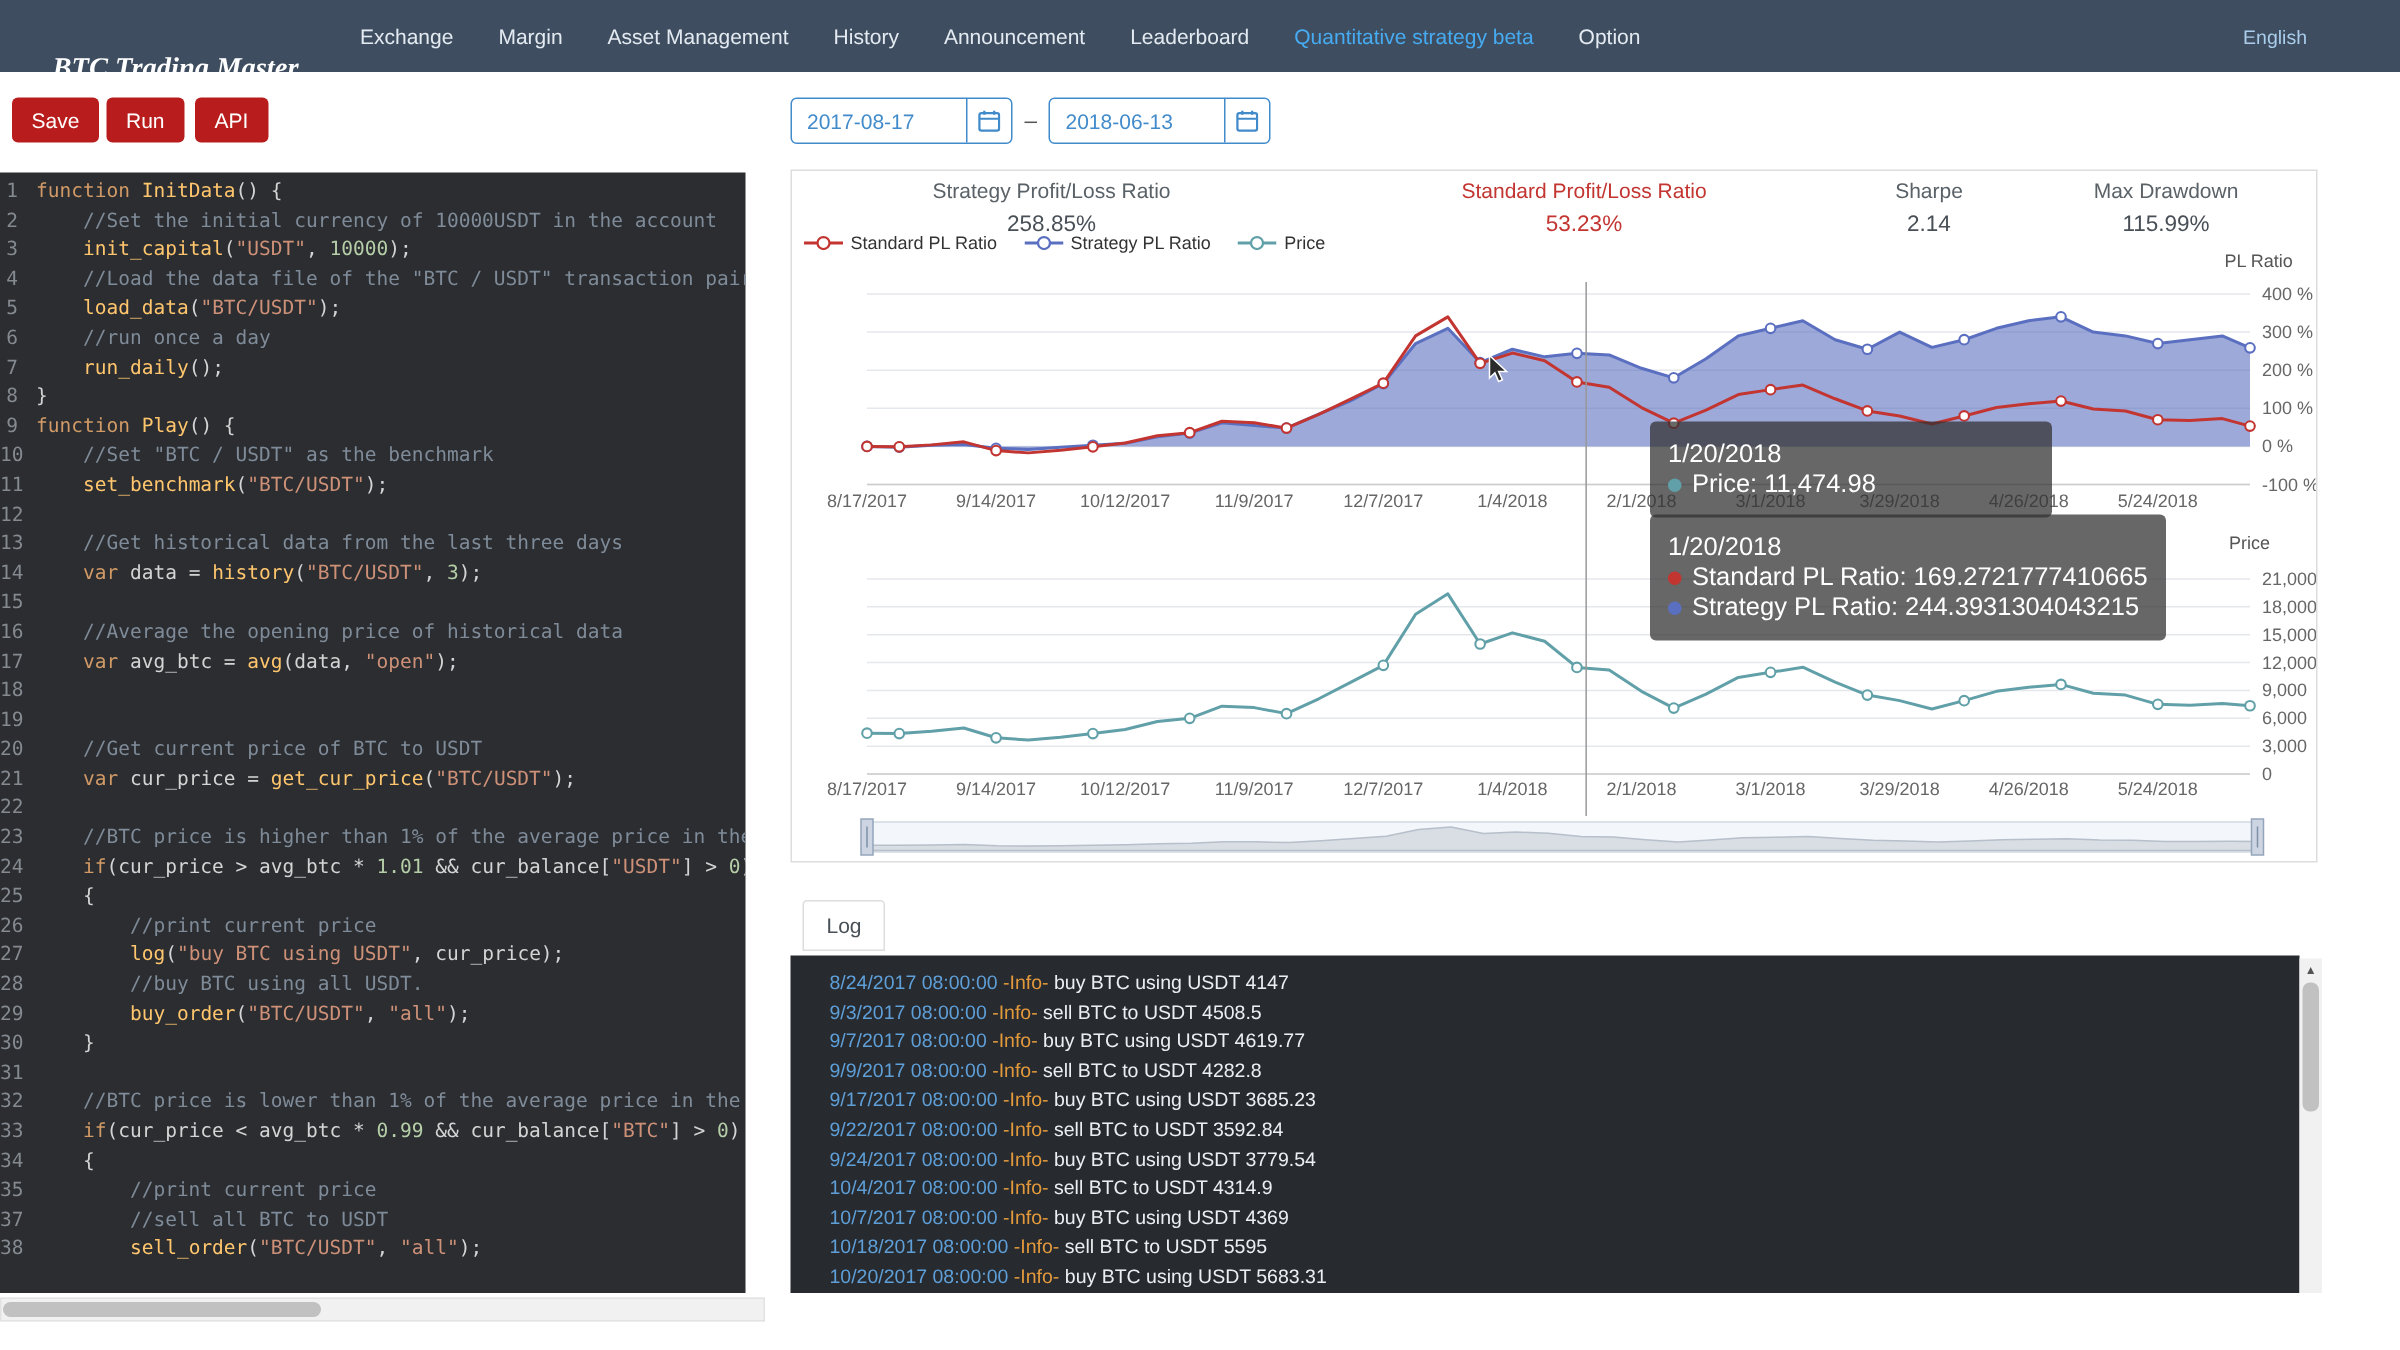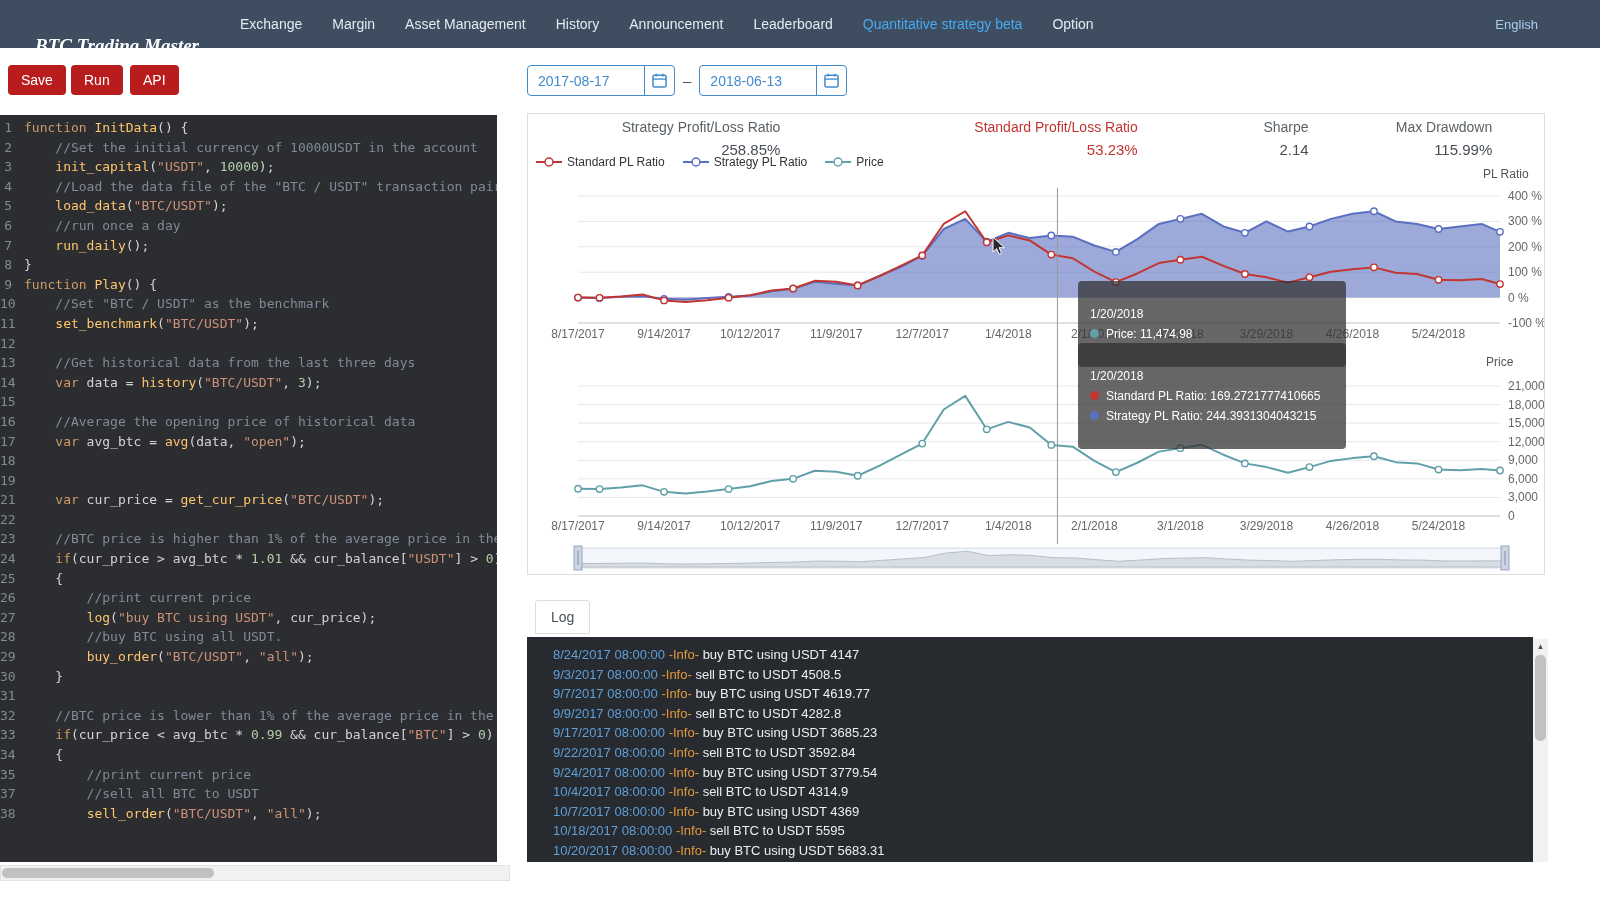--- a/index.html
+++ b/index.html
@@ -46,30 +46,30 @@
   .hthumb { position:absolute; left:1px; top:2px; width:212px; height:10px;
     background:#c1c1c1; border-radius:5px; }
 
   
   .chart-panel { position:absolute; left:527px; top:113px; width:1018px; height:462px;
     background:#fff; border:1px solid #ddd; }
   #chart-svg { position:absolute; left:0; top:0; }
   #chart-svg text { font-family:"Liberation Sans", sans-serif; }
   #stats-row .stat { position:absolute; top:5px; transform:translateX(-50%); text-align:center; }
   .stat-label { font-size:14px; color:#5a6268; white-space:nowrap; }
-  .stat-value { font-size:15px; color:#484f56; margin-top:6px;text-align:right; }
+  .stat-value { font-size:15px; color:#484f56; margin-top:6px; }
   #stats-row .stat:nth-child(1){ left:173px; }
   #stats-row .stat:nth-child(2){ left:528px; }
   #stats-row .stat:nth-child(3){ left:758px; }
   #stats-row .stat:nth-child(4){ left:916px; }
   #legend { position:absolute; left:8px; top:41px; display:flex; gap:18px; align-items:center; }
   .legend-item { display:flex; align-items:center; gap:5px; font-size:12px; color:#333; cursor:pointer; }
 
-  .tooltip-box { position:absolute; left:550px; background:rgba(50,50,50,0.74); border-radius:4px;
-    color:#fff; font-size:12px; line-height:20px; padding:23px 12px; min-width:268px;
+  .tooltip-box { position:absolute; left:572px; background:rgba(50,50,50,0.74); border-radius:4px;
+    color:#fff; font-size:17px; line-height:20px; padding:12px 12px; min-width:268px;
     white-space:nowrap; z-index:5; }
   .tooltip-0 { top:167px; } .tooltip-1 { top:229px; }
   .tt-dot { display:inline-block; width:9px; height:9px; border-radius:50%; margin-right:7px; }
 
   
   .log-tab { position:absolute; left:535px; top:600px; padding:8px 15px; border:1px solid #ddd;
     background:#fff; font-size:14px; color:#495057; border-radius:3px 3px 0 0; cursor:pointer; }
   .log-panel { position:absolute; left:527px; top:637px; width:1006px; height:225px;
     background:#272b30; overflow:hidden; padding:8px 0 0 10px; font-size:13px; line-height:19.6px; }
   .log-time { color:#5f9fd8;margin-left:16px; }
@@ -201,20 +201,24 @@
       <span class="ln">17</span>
       <span class="code"><span style="color: rgb(212, 212, 212);">    </span><span style="color: rgb(209, 154, 102);">var</span><span style="color: rgb(212, 212, 212);"> avg_btc = </span><span style="color: rgb(255, 198, 109);">avg</span><span style="color: rgb(212, 212, 212);">(data, </span><span style="color: rgb(206, 145, 120);">"open"</span><span style="color: rgb(212, 212, 212);">);</span></span>
     </div>
     <div class="code-line">
       <span class="ln">18</span>
       <span class="code"></span>
     </div>
     <div class="code-line">
       <span class="ln">19</span>
       <span class="code"></span>
+    </div>
+    <div class="code-line">
+      <span class="ln">20</span>
+      <span class="code"><span style="color: rgb(127, 139, 152);">    //Get current price of BTC to USDT</span></span>
     </div>
     <div class="code-line">
       <span class="ln">21</span>
       <span class="code"><span style="color: rgb(212, 212, 212);">    </span><span style="color: rgb(209, 154, 102);">var</span><span style="color: rgb(212, 212, 212);"> cur_price = </span><span style="color: rgb(255, 198, 109);">get_cur_price</span><span style="color: rgb(212, 212, 212);">(</span><span style="color: rgb(206, 145, 120);">"BTC/USDT"</span><span style="color: rgb(212, 212, 212);">);</span></span>
     </div>
     <div class="code-line">
       <span class="ln">22</span>
       <span class="code"></span>
     </div>
     <div class="code-line">

